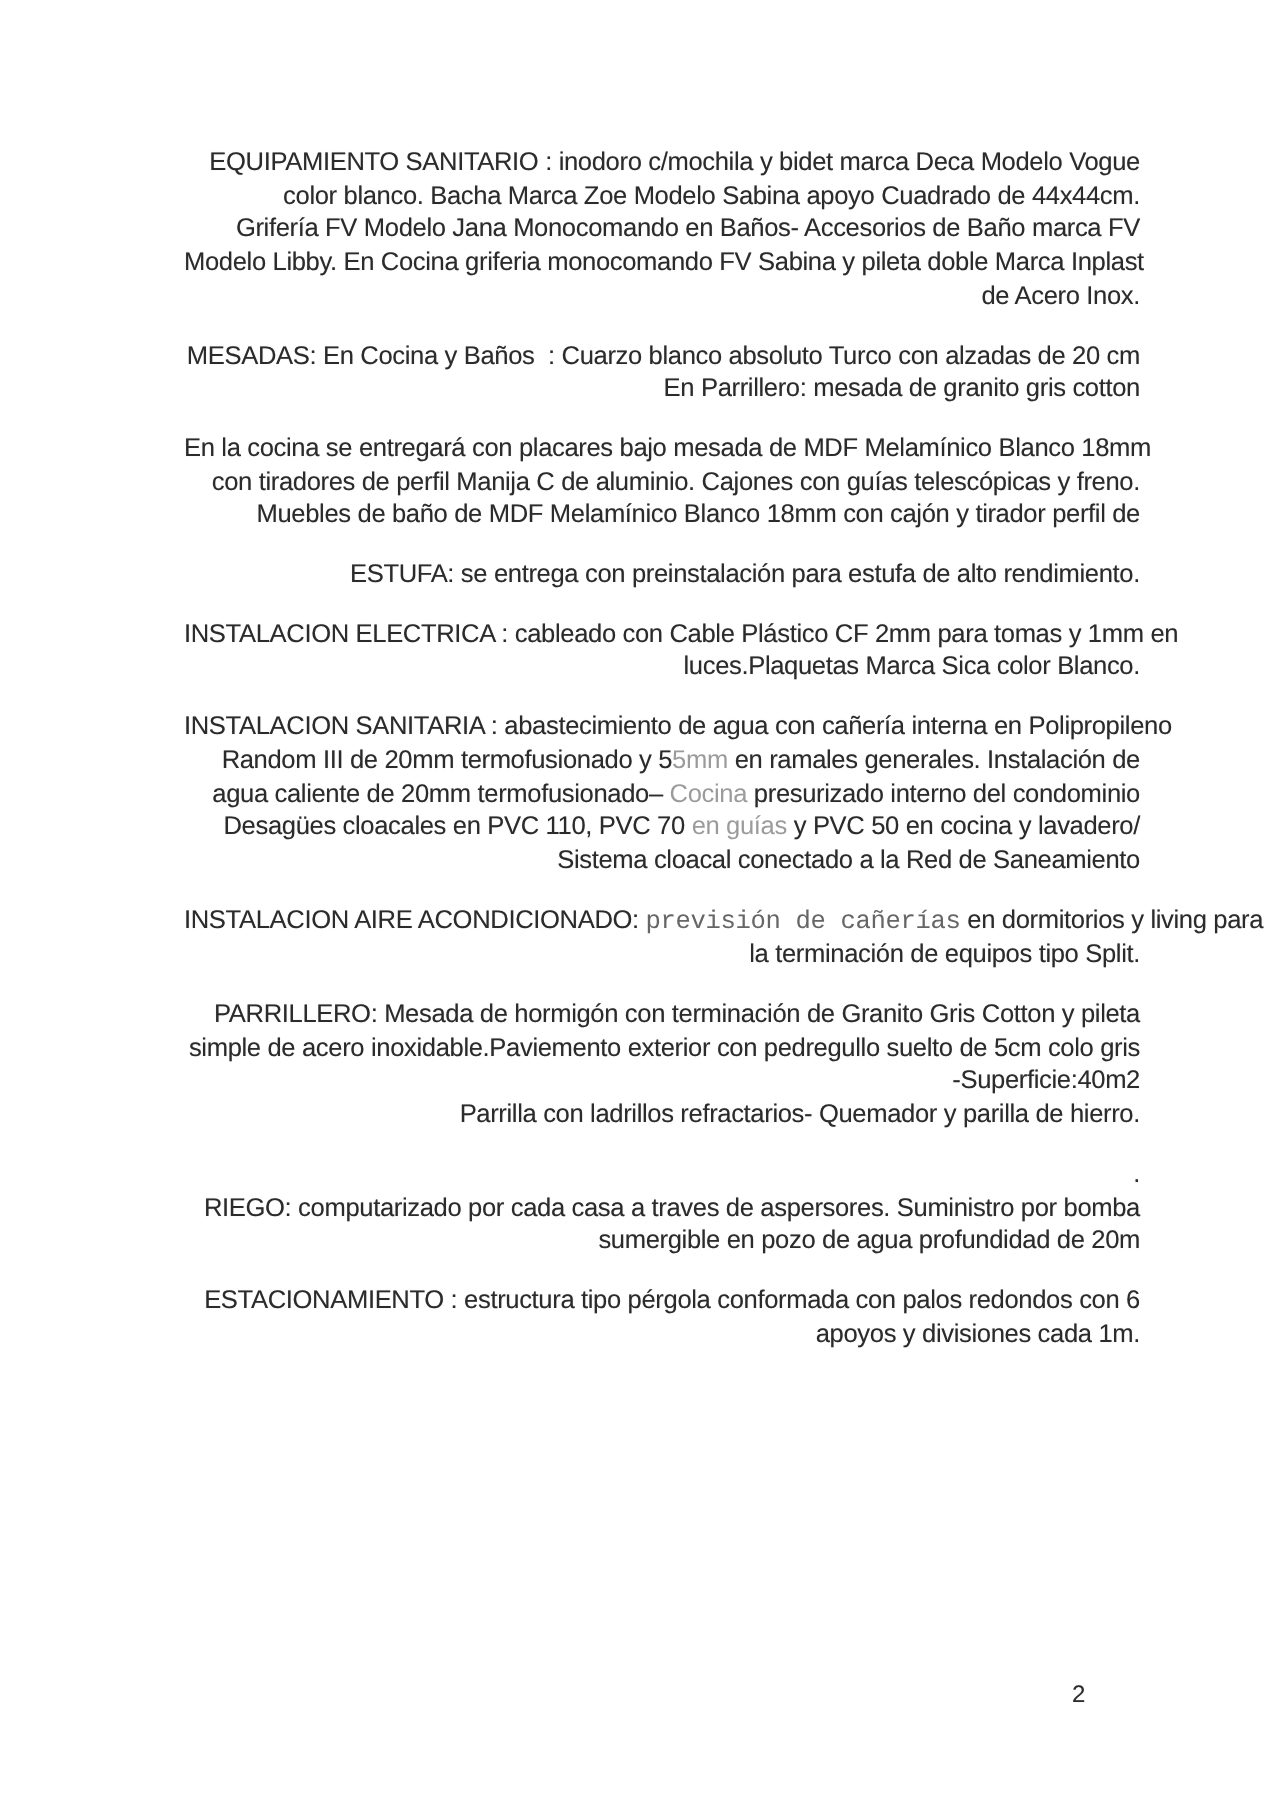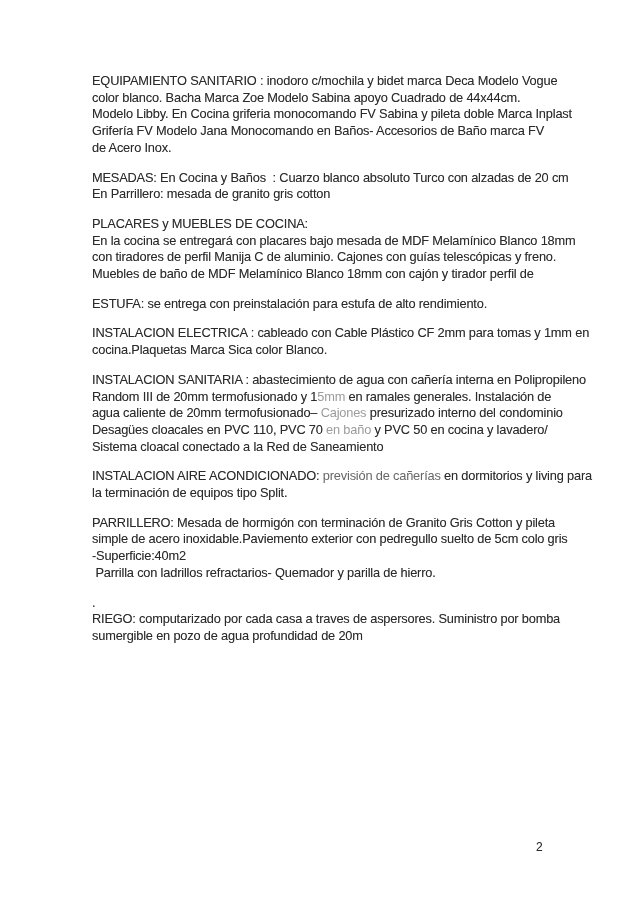--- a/index.html
+++ b/index.html
@@ -26,85 +26,89 @@
   .doc-text {
     position: absolute;
     left: 92px;
     top: 73px;
     width: 478px;
     font-size: 12.8px;
     line-height: 16.7px;
     letter-spacing: -0.18px;
     color: var(--text);
     text-shadow: 0 0 0.4px rgba(40,40,40,0.35);
+    text-align: right;
   }
   .paragraph { margin: 0 0 13px 0; }
   .paragraph.no-gap { margin-bottom: 0; }
   .line { white-space: pre; min-height: 16.7px; }
   .run { }
   .fade-light { color: var(--fade-light); text-shadow: none; }
-  .fade-mid { color: var(--fade-mid); text-shadow: none; }
+  .fade-mid { color: var(--fade-mid); text-shadow: none; font-family: Liberation Mono, monospace; }
   .page-number {
     position: absolute;
     left: 536px;
     top: 840px;
     font-size: 12px;
     letter-spacing: -0.1px;
     color: var(--text);
     text-shadow: 0 0 0.4px rgba(40,40,40,0.35);
   }
 </style>
 </head>
 <body>
 
 <div class="page">
   <div class="doc-text" id="doc-text">
       <div class="paragraph">
         <div class="line"><span class="run">EQUIPAMIENTO SANITARIO : inodoro c/mochila y bidet marca Deca Modelo Vogue</span></div>
         <div class="line"><span class="run">color blanco. Bacha Marca Zoe Modelo Sabina apoyo Cuadrado de 44x44cm.</span></div>
+        <div class="line"><span class="run">Grifería FV Modelo Jana Monocomando en Baños- Accesorios de Baño marca FV</span></div>
         <div class="line"><span class="run">Modelo Libby. En Cocina griferia monocomando FV Sabina y pileta doble Marca Inplast</span></div>
-        <div class="line"><span class="run">Grifería FV Modelo Jana Monocomando en Baños- Accesorios de Baño marca FV</span></div>
         <div class="line"><span class="run">de Acero Inox.</span></div>
       </div>
       <div class="paragraph">
         <div class="line"><span class="run">MESADAS: En Cocina y Baños  : Cuarzo blanco absoluto Turco con alzadas de 20 cm</span></div>
         <div class="line"><span class="run">En Parrillero: mesada de granito gris cotton</span></div>
       </div>
       <div class="paragraph">
-        <div class="line"><span class="run">PLACARES y MUEBLES DE COCINA:</span></div>
         <div class="line"><span class="run">En la cocina se entregará con placares bajo mesada de MDF Melamínico Blanco 18mm</span></div>
         <div class="line"><span class="run">con tiradores de perfil Manija C de aluminio. Cajones con guías telescópicas y freno.</span></div>
         <div class="line"><span class="run">Muebles de baño de MDF Melamínico Blanco 18mm con cajón y tirador perfil de</span></div>
       </div>
       <div class="paragraph">
         <div class="line"><span class="run">ESTUFA: se entrega con preinstalación para estufa de alto rendimiento.</span></div>
       </div>
       <div class="paragraph">
         <div class="line"><span class="run">INSTALACION ELECTRICA : cableado con Cable Plástico CF 2mm para tomas y 1mm en</span></div>
-        <div class="line"><span class="run">cocina.Plaquetas Marca Sica color Blanco.</span></div>
+        <div class="line"><span class="run">luces.Plaquetas Marca Sica color Blanco.</span></div>
       </div>
       <div class="paragraph">
         <div class="line"><span class="run">INSTALACION SANITARIA : abastecimiento de agua con cañería interna en Polipropileno</span></div>
-        <div class="line"><span class="run">Random III de 20mm termofusionado y 1</span><span class="run fade-light">5mm</span><span class="run"> en ramales generales. Instalación de</span></div>
-        <div class="line"><span class="run">agua caliente de 20mm termofusionado–</span><span class="run fade-light"> Cajones</span><span class="run"> presurizado interno del condominio</span></div>
-        <div class="line"><span class="run">Desagües cloacales en PVC 110, PVC 70 </span><span class="run fade-light">en baño</span><span class="run"> y PVC 50 en cocina y lavadero/</span></div>
+        <div class="line"><span class="run">Random III de 20mm termofusionado y 5</span><span class="run fade-light">5mm</span><span class="run"> en ramales generales. Instalación de</span></div>
+        <div class="line"><span class="run">agua caliente de 20mm termofusionado–</span><span class="run fade-light"> Cocina</span><span class="run"> presurizado interno del condominio</span></div>
+        <div class="line"><span class="run">Desagües cloacales en PVC 110, PVC 70 </span><span class="run fade-light">en guías</span><span class="run"> y PVC 50 en cocina y lavadero/</span></div>
         <div class="line"><span class="run">Sistema cloacal conectado a la Red de Saneamiento</span></div>
       </div>
       <div class="paragraph">
         <div class="line"><span class="run">INSTALACION AIRE ACONDICIONADO: </span><span class="run fade-mid">previsión de cañerías</span><span class="run"> en dormitorios y living para</span></div>
         <div class="line"><span class="run">la terminación de equipos tipo Split.</span></div>
       </div>
       <div class="paragraph">
         <div class="line"><span class="run">PARRILLERO: Mesada de hormigón con terminación de Granito Gris Cotton y pileta</span></div>
         <div class="line"><span class="run">simple de acero inoxidable.Paviemento exterior con pedregullo suelto de 5cm colo gris</span></div>
         <div class="line"><span class="run">-Superficie:40m2</span></div>
         <div class="line"><span class="run"> Parrilla con ladrillos refractarios- Quemador y parilla de hierro.</span></div>
       </div>
       <div class="paragraph no-gap">
         <div class="line"><span class="run">.</span></div>
       </div>
       <div class="paragraph">
         <div class="line"><span class="run">RIEGO: computarizado por cada casa a traves de aspersores. Suministro por bomba</span></div>
         <div class="line"><span class="run">sumergible en pozo de agua profundidad de 20m</span></div>
       </div>
+      <div class="paragraph">
+        <div class="line"><span class="run">ESTACIONAMIENTO : estructura tipo pérgola conformada con palos redondos con 6</span></div>
+        <div class="line"><span class="run">apoyos y divisiones cada 1m.</span></div>
+      </div>
     </div>
   <div class="page-number">2</div>
 </div>
 
 </body></html>

